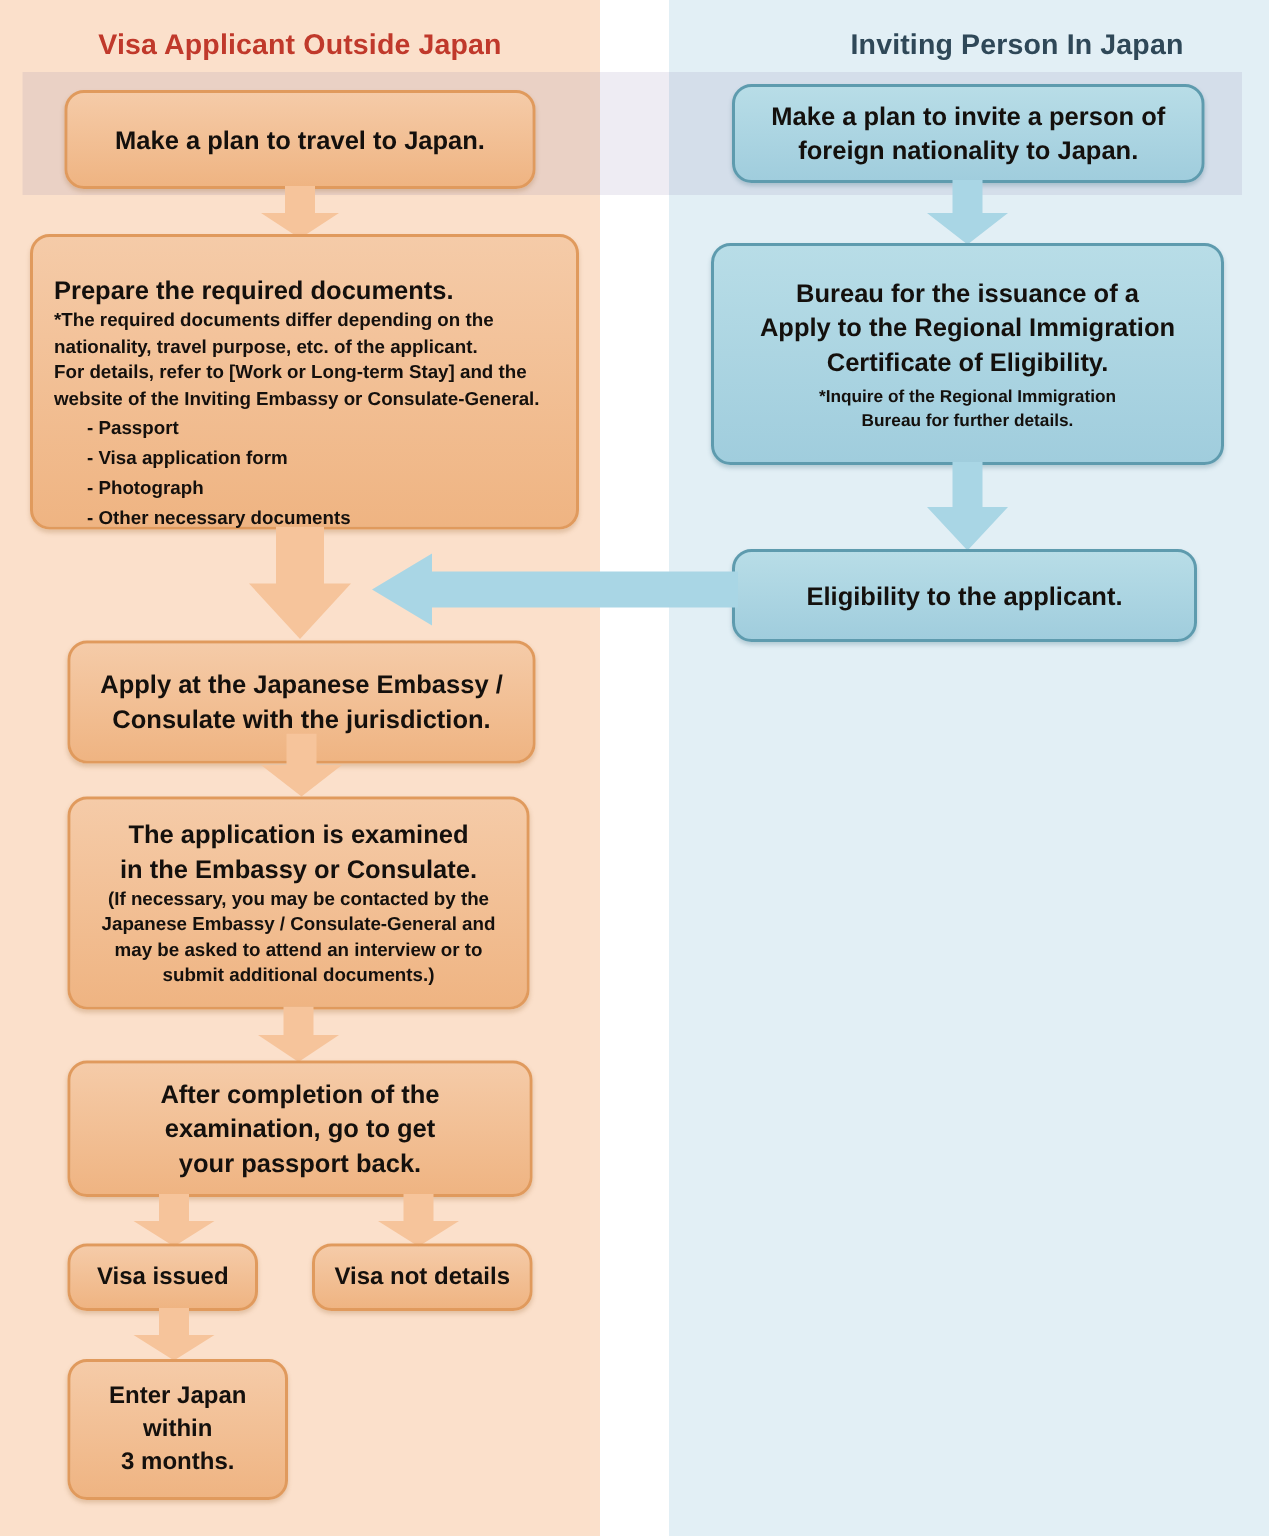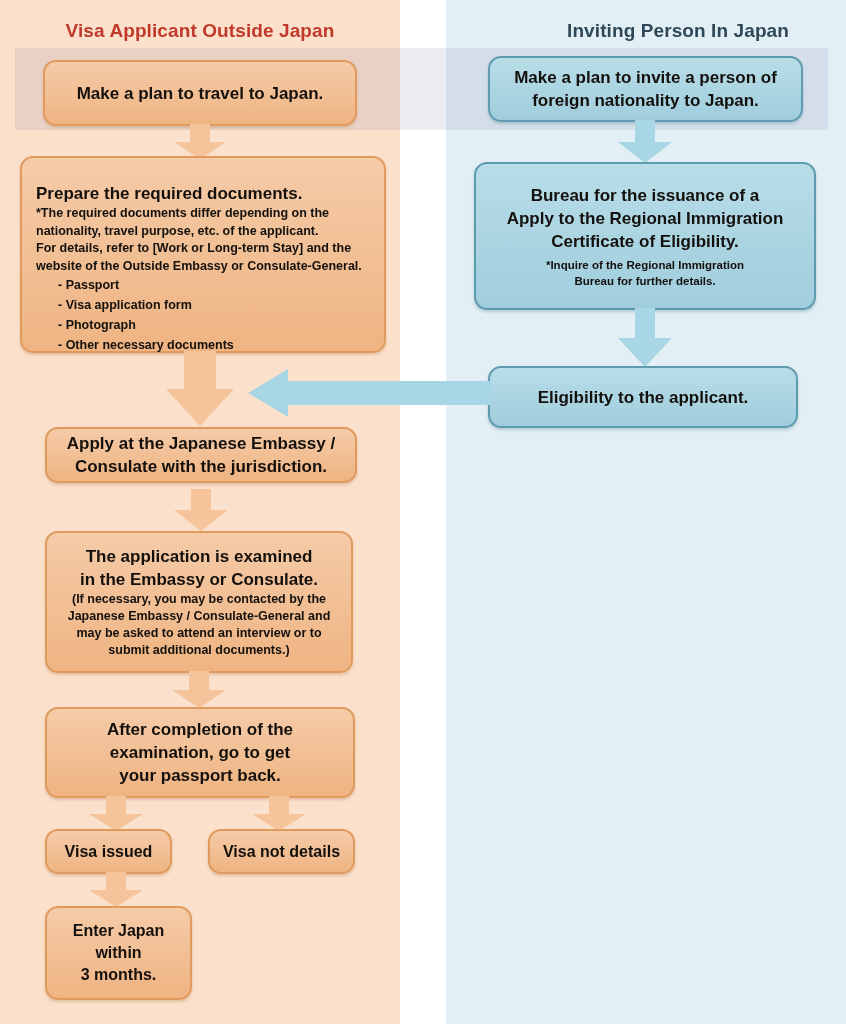--- a/index.html
+++ b/index.html
@@ -85,34 +85,34 @@
     <svg width="60" height="36" viewBox="0 0 60 36">
       <polygon points="20,0 40,0 40,18 56,18 30,35 4,18 20,18" fill="#f6c49b"></polygon>
     </svg>
   </div>
 
   <div class="node orange" style="left:20px;top:156px;width:366px;height:197px;align-items:flex-start;justify-content:flex-start;padding:24px 14px;">
     <div class="hd" style="text-align:center;">Prepare the required documents.</div>
     <div class="lines">*The required documents differ depending on the</div>
     <div class="lines">nationality, travel purpose, etc. of the applicant.</div>
     <div class="lines">For details, refer to [Work or Long-term Stay] and the</div>
-    <div class="lines">website of the Outside Embassy or Consulate-General.</div>
+    <div class="lines">website of the Inviting Embassy or Consulate-General.</div>
     <div class="bullets">- Passport</div>
     <div class="bullets">- Visa application form</div>
     <div class="bullets">- Photograph</div>
     <div class="bullets">- Other necessary documents</div>
   </div>
 
   <div class="arrow-down" style="left:160px;top:351px;width:80px;height:76px;">
     <svg width="80" height="76" viewBox="0 0 80 76">
       <polygon points="24,0 56,0 56,38 74,38 40,75 6,38 24,38" fill="#f6c49b"></polygon>
     </svg>
   </div>
 
-  <div class="node orange" style="left:45px;top:427px;width:312px;height:56px;">
+  <div class="node orange" style="left:45px;top:427px;width:312px;height:82px;">
     <div class="hd">Apply at the Japanese Embassy /</div>
     <div class="hd">Consulate with the jurisdiction.</div>
   </div>
 
   <div class="arrow-down" style="left:170px;top:489px;width:62px;height:43px;">
     <svg width="62" height="43" viewBox="0 0 62 43">
       <polygon points="21,0 41,0 41,21 58,21 31,42 4,21 21,21" fill="#f6c49b"></polygon>
     </svg>
   </div>
 

